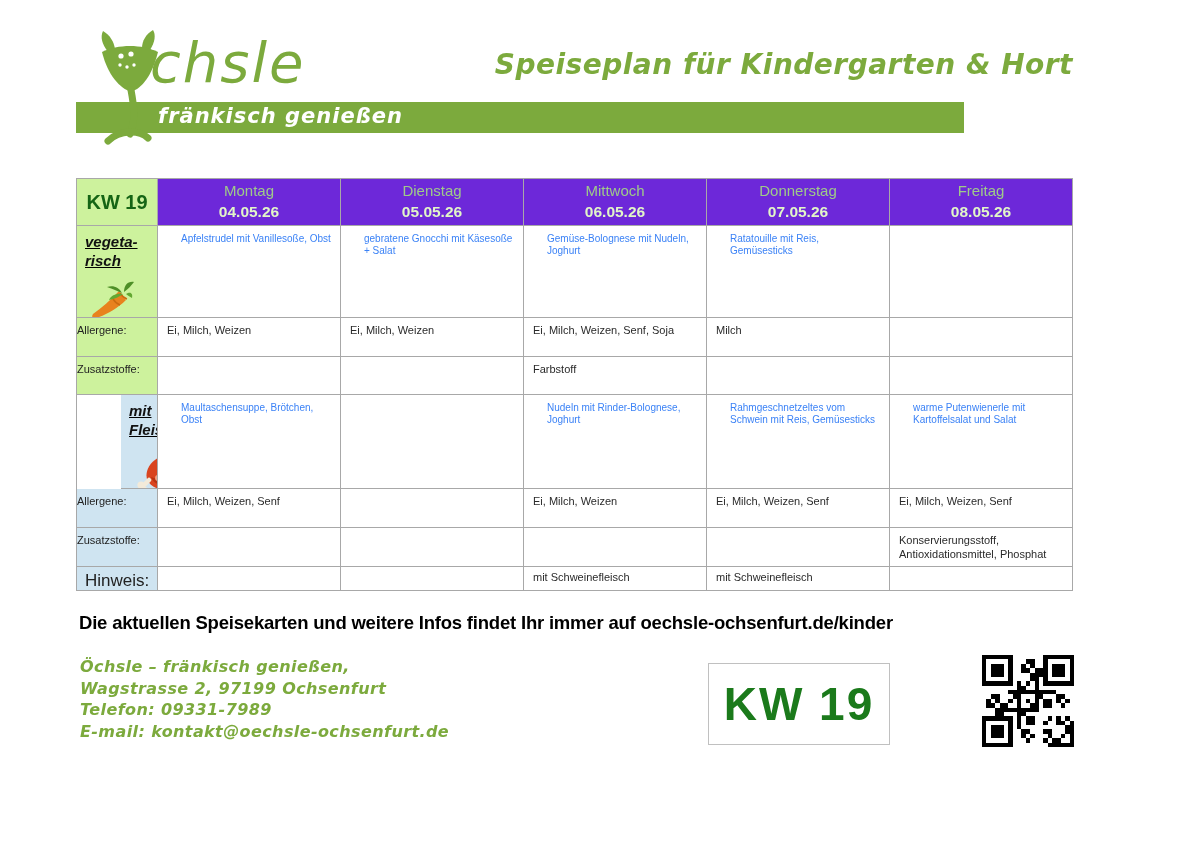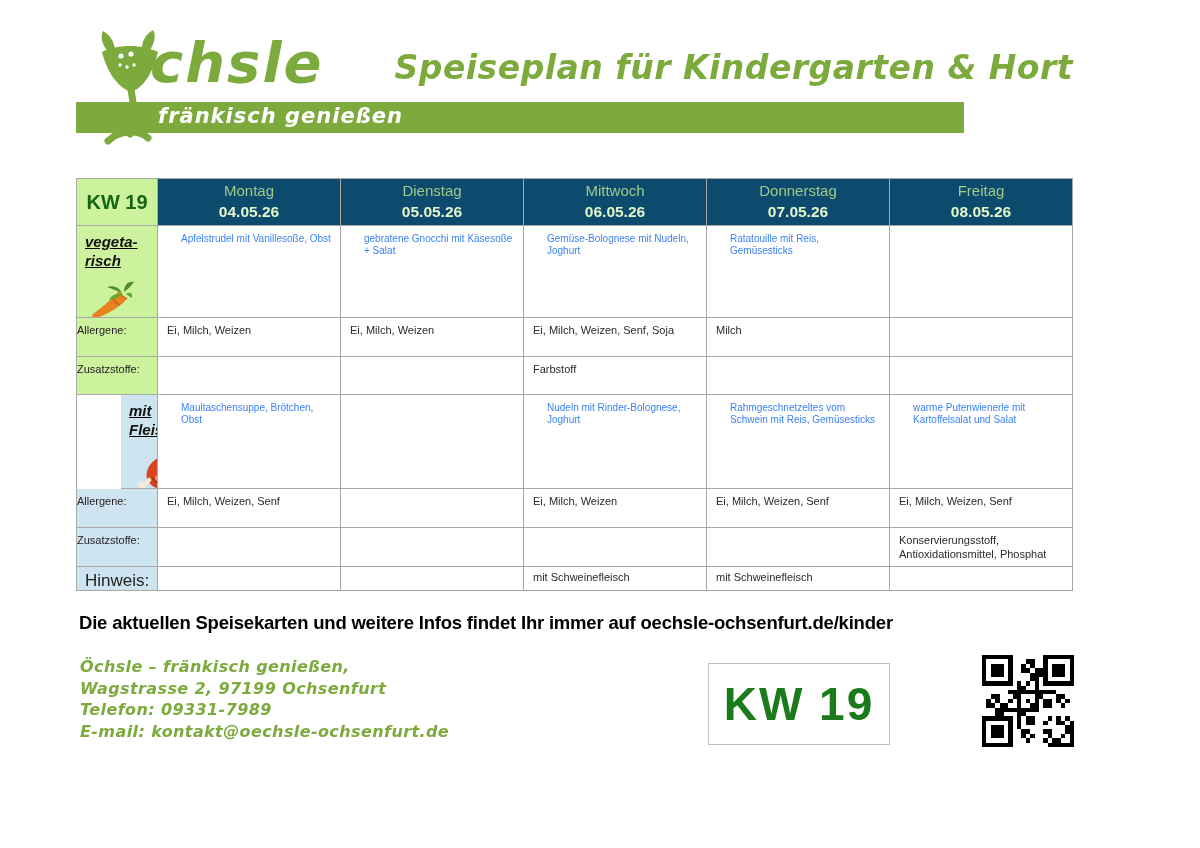--- a/index.html
+++ b/index.html
@@ -15,46 +15,46 @@
     background:#7caa3d;
   }
   .tagline {
     position:absolute; left:82px; top:2px;
     font-family:"DejaVu Sans", sans-serif; font-style:italic; font-weight:600;
     font-size:21px; color:#ffffff; letter-spacing:1px; white-space:nowrap;
   }
   .logo-glass { position:absolute; left:94px; top:30px; z-index:2; }
   .logo-word {
     position:absolute; left:150px; top:30px; z-index:2;
-    font-family:"DejaVu Sans", sans-serif; font-style:italic; font-weight:700;
+    font-family:"DejaVu Sans", sans-serif; font-style:italic; font-weight:400;
     font-size:56px; color:#7caa3d; letter-spacing:2px;
   }
   .page-title {
     position:absolute; right:127px; top:48px; width:720px; text-align:right;
     font-family:"DejaVu Sans", sans-serif; font-style:italic; font-weight:600;
-    font-size:33px; color:#7caa3d; letter-spacing:0.5px; white-space:nowrap;
+    font-size:28px; color:#7caa3d; letter-spacing:0.5px; white-space:nowrap;
   }
 
   
   .menu-table {
     position:absolute; left:76px; top:178px; width:997px;
     display:grid;
     grid-template-columns:81px repeat(5, 1fr);
     grid-template-rows:47px 92px 39px 38px 94px 39px 39px 24px;
     border-top:1px solid #a8a8a8; border-left:1px solid #a8a8a8;
     background:#fff;
   }
   .cell { border-right:1px solid #a8a8a8; border-bottom:1px solid #a8a8a8; overflow:hidden; }
 
   .kw-cell {
     background:#cdf29d; color:#156515; font-weight:bold; font-size:20px;
     display:flex; align-items:center; justify-content:center;
   }
   .day-cell {
-    background:#0c4a6e; display:flex; flex-direction:column;
+    background:#6d28d9; display:flex; flex-direction:column;
     align-items:center; justify-content:center; line-height:1.35;
   }
   .day-name { color:#9fca89; font-size:15px; }
   .day-date { color:#e2f6c8; font-size:15.5px; font-weight:bold; }
 
   .label-cell { padding:7px 4px 17px 8px;text-decoration:underline; }
   .label-cell.green { background:#cdf29d; }
   .label-cell.blue  { background:#cfe4f1;margin-left:44px; }
   .section-label {
     font-weight:bold; font-style:italic; font-size:15px; color:#111;

